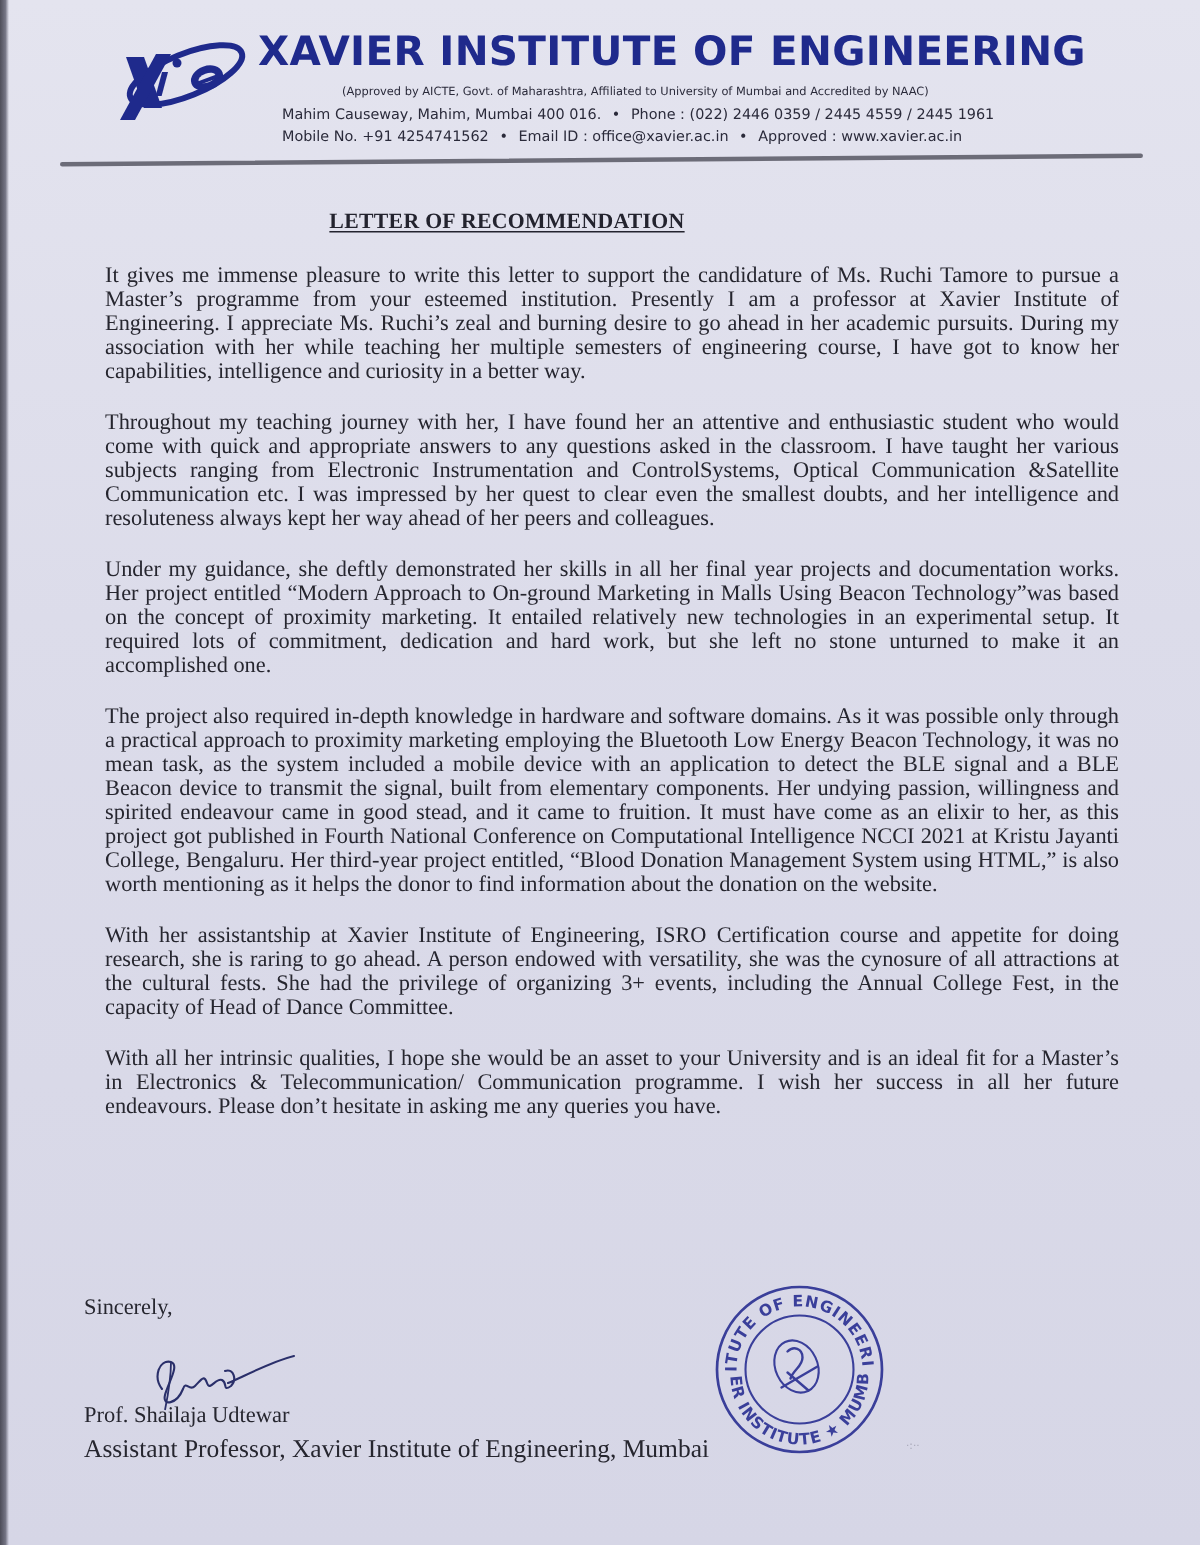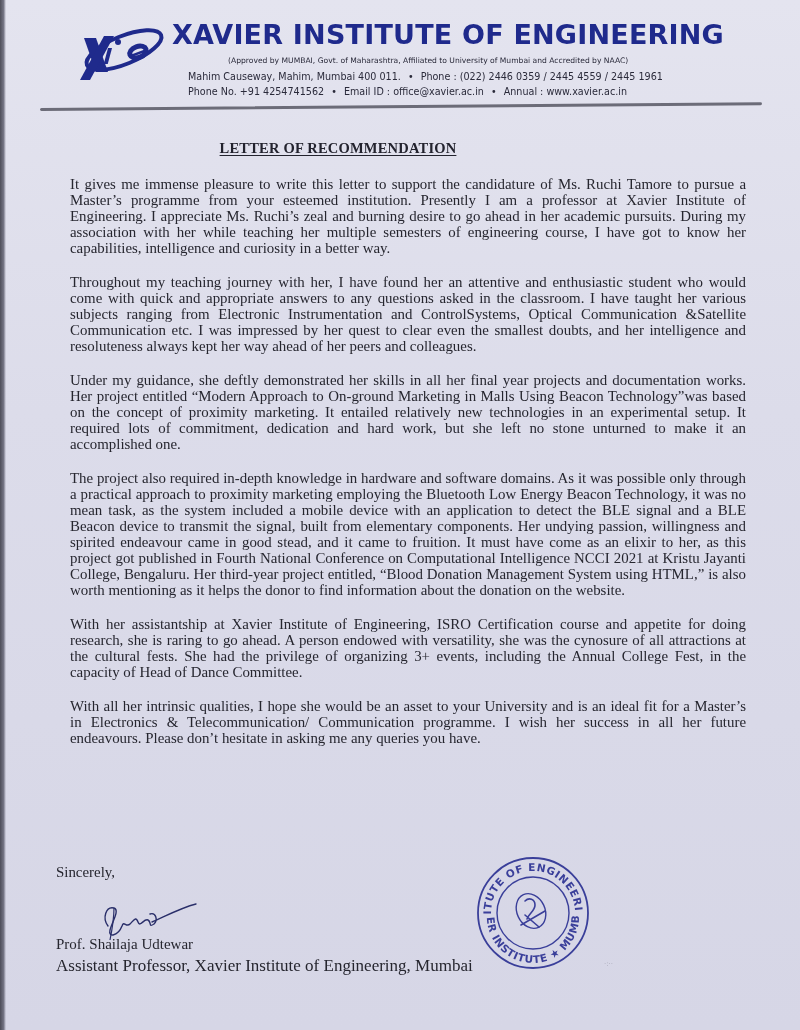--- a/index.html
+++ b/index.html
@@ -199,37 +199,37 @@
 
       <circle cx="44" cy="20" r="3" fill="#1f2a8c"></circle>
       <rect x="41" y="26" width="4" height="16" fill="#1f2a8c" transform="skewX(-15)"></rect>
 
       <ellipse cx="64" cy="30" rx="11" ry="8" fill="#1f2a8c" transform="rotate(-20 64 30)"></ellipse>
       <ellipse cx="64" cy="30" rx="6" ry="3" fill="#e4e4ef" transform="rotate(-20 64 30)"></ellipse>
       <rect x="54" y="30" width="20" height="2.5" fill="#1f2a8c" transform="rotate(-20 64 30)"></rect>
     </svg>
 
     <div class="inst-name">XAVIER INSTITUTE OF ENGINEERING</div>
-    <div class="approval">(Approved by MUMBAI, Govt. of Maharashtra, Affiliated to University of Mumbai and Accredited by NAAC)</div>
+    <div class="approval">(Approved by AICTE, Govt. of Maharashtra, Affiliated to University of Mumbai and Accredited by NAAC)</div>
 
     <div class="address-line">
-      <span>Mahim Causeway, Mahim, Mumbai 400 011.</span>
+      <span>Mahim Causeway, Mahim, Mumbai 400 016.</span>
       <span class="sep">•</span>
       <span>Phone :</span>
       <span>(022) 2446 0359 / 2445 4559 / 2445 1961</span>
     </div>
 
     <div class="contact-line">
-      <span>Phone No.</span>
+      <span>Mobile No.</span>
       <span>+91 4254741562</span>
       <span class="sep">•</span>
       <span>Email ID :</span>
       <span>office@xavier.ac.in</span>
       <span class="sep">•</span>
-      <span>Annual :</span>
+      <span>Approved :</span>
       <span>www.xavier.ac.in</span>
     </div>
 
     <div class="header-rule"></div>
   </div>
 
   <div class="letter-title">
     <span>LETTER OF RECOMMENDATION</span>
   </div>
 

